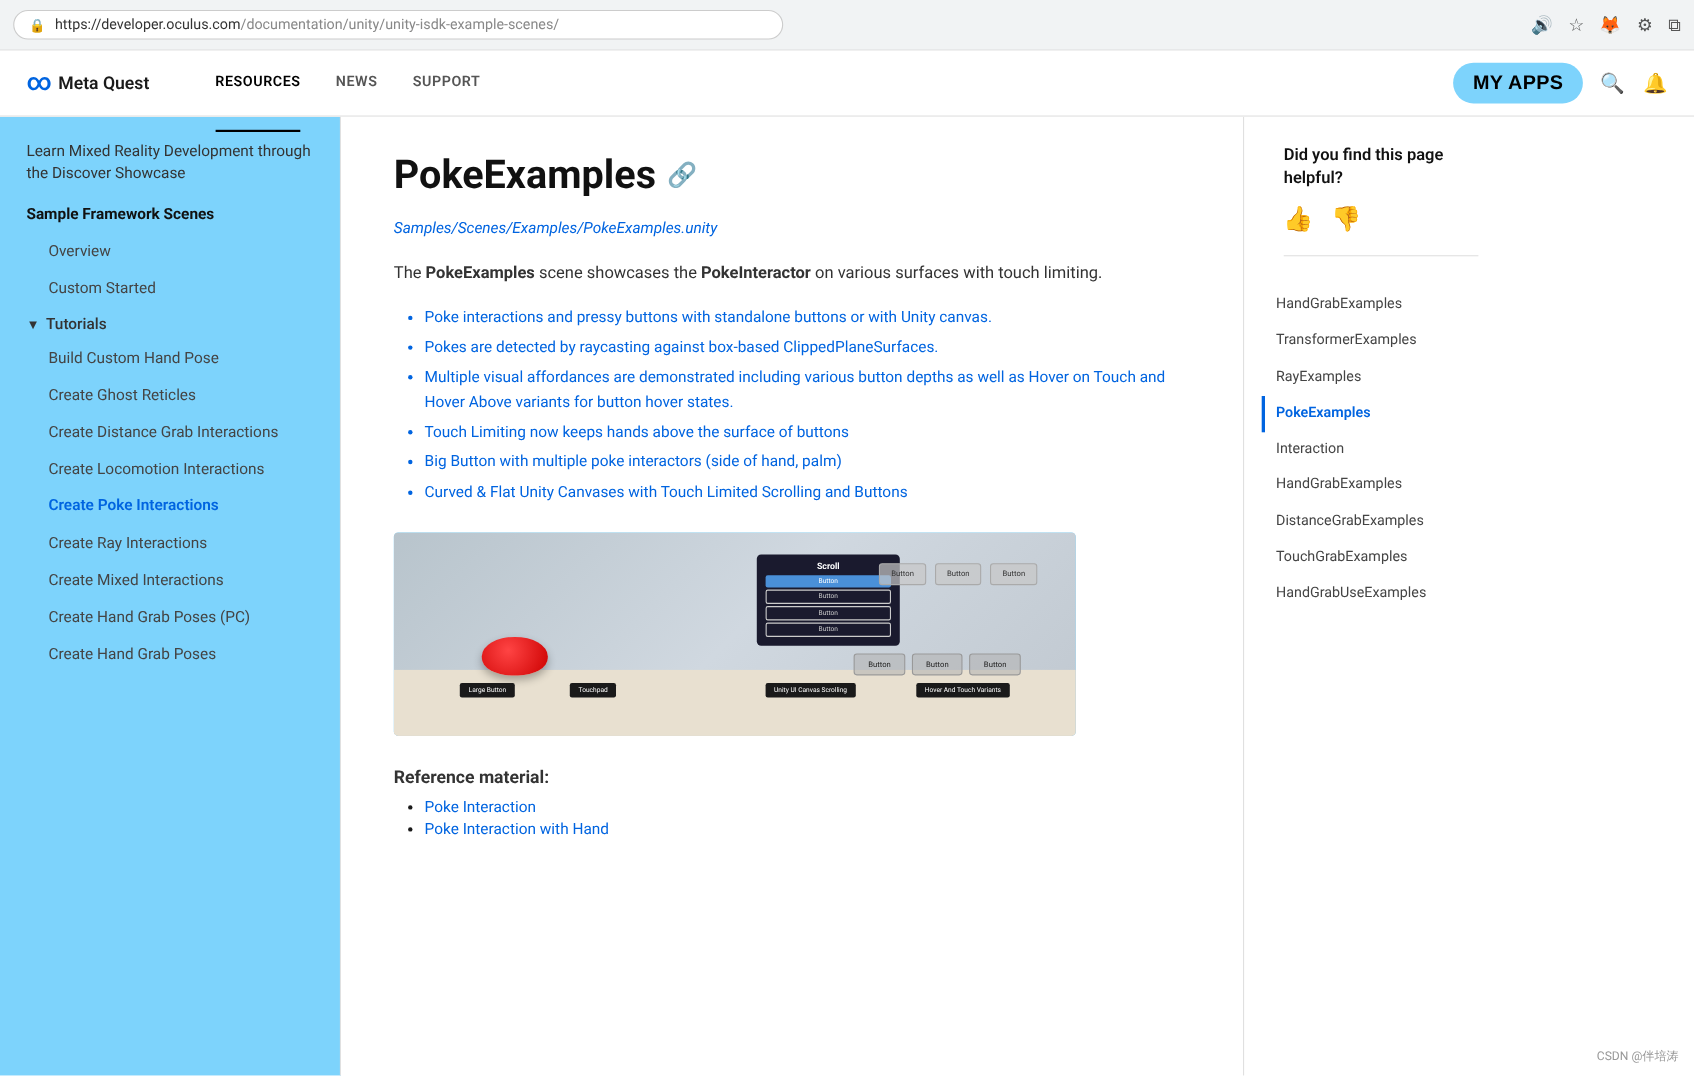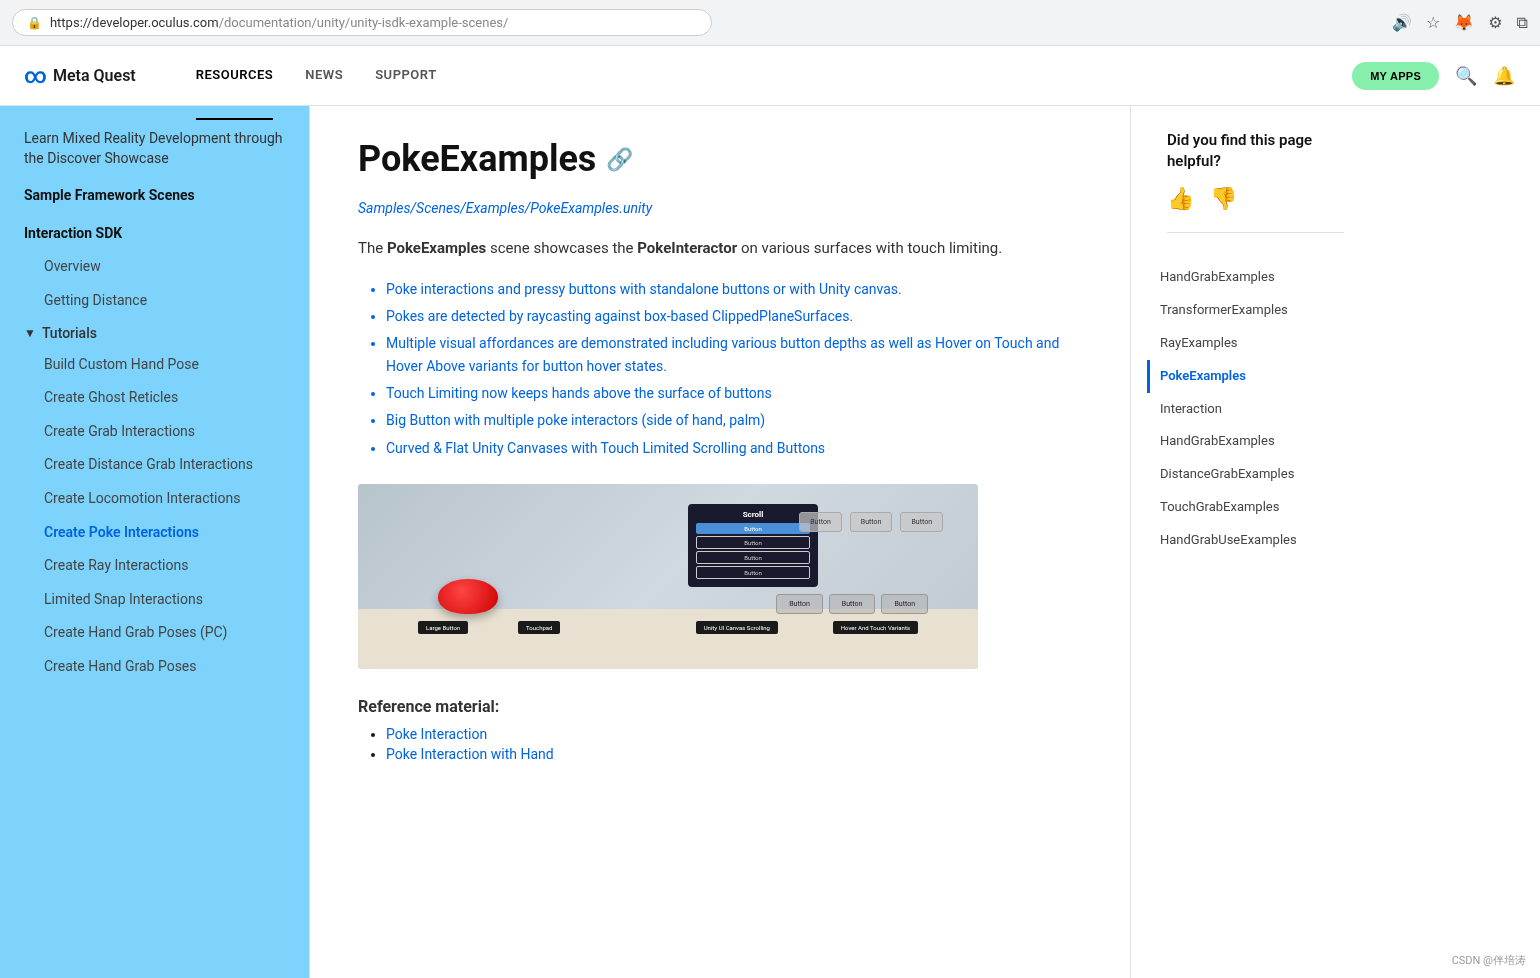--- a/index.html
+++ b/index.html
@@ -56,26 +56,26 @@
       text-decoration: none;
       padding: 36px 0;
       letter-spacing: 0.5px;
       cursor: pointer;
       text-transform: uppercase;
       font-size: 13px;
     }
     .nav-link.active { color: #000; border-bottom: 2px solid #000; }
     .nav-right { margin-left: auto; display: flex; align-items: center; gap: 16px; }
     .my-apps-btn {
-      background: #86efac;
+      background: #7dd3fc;
       border: none;
       border-radius: 20px;
       padding: 8px 18px;
       font-weight: 600;
-      font-size: 11px;
+      font-size: 18px;
       cursor: pointer;
       letter-spacing: 0.3px;
     }
     .nav-icon { font-size: 18px; color: #555; cursor: pointer; }
 
     
     .content-area { display: flex; flex: 1; overflow: hidden; }
 
     
     .sidebar {
@@ -385,35 +385,33 @@
       <span class="nav-icon">🔍</span>
       <span class="nav-icon">🔔</span>
     </div>
   </nav>
 
   <div class="content-area">
 
     <aside class="sidebar">
       <div class="sidebar-item">Learn Mixed Reality Development through the Discover Showcase</div>
       <div class="sidebar-item section-header">Sample Framework Scenes</div>
-      <div class="sidebar-item section-header">Interaction SDK</div>
       <div class="sidebar-item sub-item">Overview</div>
-      <div class="sidebar-item sub-item">Getting Distance</div>
+      <div class="sidebar-item sub-item">Custom Started</div>
       <div class="tutorials-toggle">
         <span class="chevron">▼</span>
         <span>Tutorials</span>
       </div>
       <div class="sidebar-item sub-item">Build Custom Hand Pose</div>
       <div class="sidebar-item sub-item">Create Ghost Reticles</div>
-      <div class="sidebar-item sub-item">Create Grab Interactions</div>
       <div class="sidebar-item sub-item">Create Distance Grab Interactions</div>
       <div class="sidebar-item sub-item">Create Locomotion Interactions</div>
       <div class="sidebar-item sub-item active">Create Poke Interactions</div>
       <div class="sidebar-item sub-item">Create Ray Interactions</div>
-      <div class="sidebar-item sub-item">Limited Snap Interactions</div>
+      <div class="sidebar-item sub-item">Create Mixed Interactions</div>
       <div class="sidebar-item sub-item">Create Hand Grab Poses (PC)</div>
       <div class="sidebar-item sub-item">Create Hand Grab Poses</div>
     </aside>
 
     <main class="main-content">
       <h1 class="page-title">
         <span>PokeExamples</span>
         <span class="link-icon">🔗</span>
       </h1>
 

